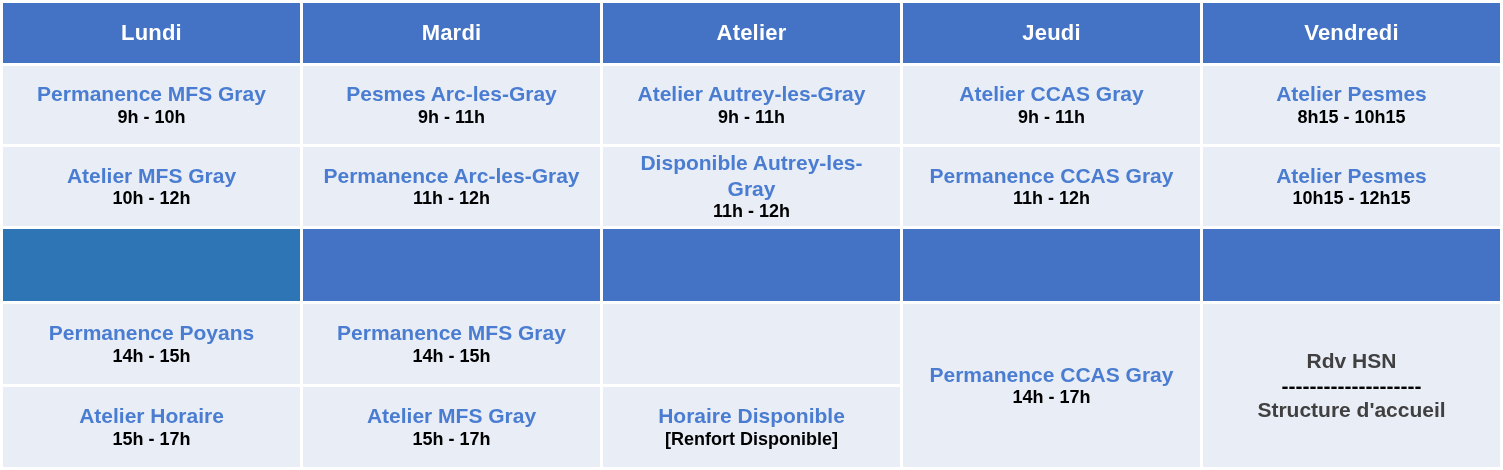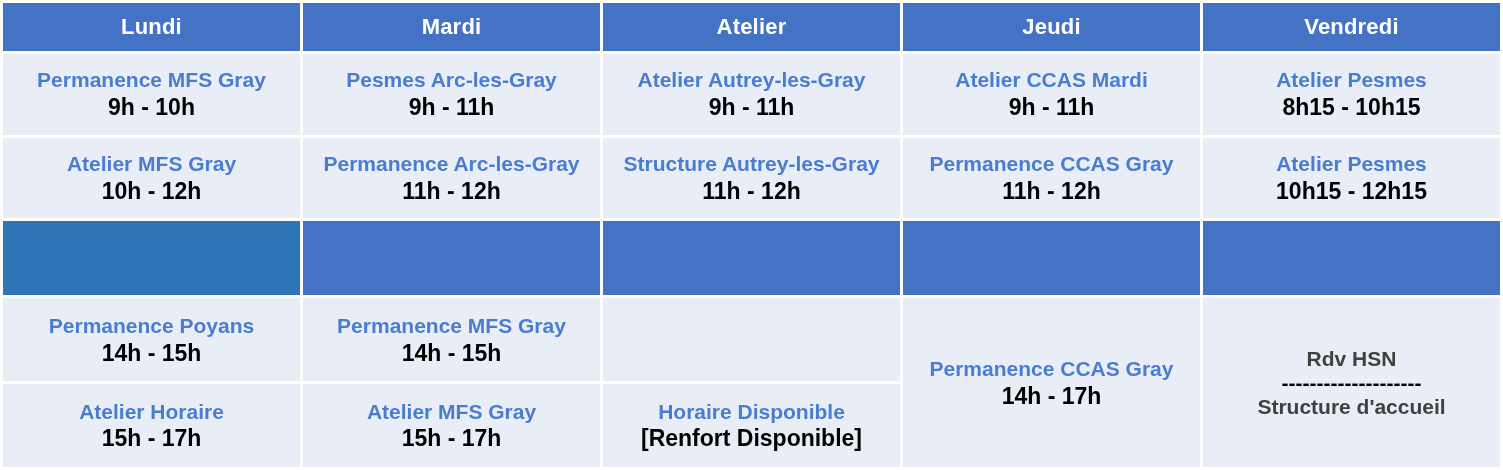--- a/index.html
+++ b/index.html
@@ -24,21 +24,21 @@
   #schedule-table col { width: 20%; }
 
   th.day-header {
     background: #4472C4;
     color: #ffffff;
     font-size: 22px;
     font-weight: bold;
     text-align: center;
     vertical-align: middle;
     height: 36px;
-    padding: 6px;
+    padding: 12px;
     letter-spacing: 0.2px;
   }
 
   td.slot {
     background: #E8EDF6;
     text-align: center;
     vertical-align: middle;
     padding: 2px 15px;
     line-height: 1.22;
   }
@@ -58,21 +58,21 @@
   .title {
     display: block;
     color: #4A7DD1;
     font-weight: bold;
     font-size: 21px;
   }
   .time {
     display: block;
     color: #000000;
     font-weight: bold;
-    font-size: 23px;
+    font-size: 18px;
   }
   .plain {
     display: block;
     color: #404040;
     font-weight: bold;
     font-size: 21px;
   }
   .dashline {
     display: block;
     color: #000000;
@@ -112,40 +112,40 @@
       </td>
       <td class="slot morning">
         <span class="title">Pesmes Arc-les-Gray</span>
         <span class="time">9h - 11h</span>
       </td>
       <td class="slot morning">
         <span class="title">Atelier Autrey-les-Gray</span>
         <span class="time">9h - 11h</span>
       </td>
       <td class="slot morning">
-        <span class="title">Atelier CCAS Mardi</span>
+        <span class="title">Atelier CCAS Gray</span>
         <span class="time">9h - 11h</span>
       </td>
       <td class="slot morning">
         <span class="title">Atelier Pesmes</span>
         <span class="time">8h15 - 10h15</span>
       </td>
     </tr>
 
     <tr>
       <td class="slot morning">
         <span class="title">Atelier MFS Gray</span>
         <span class="time">10h - 12h</span>
       </td>
       <td class="slot morning">
         <span class="title">Permanence Arc-les-Gray</span>
         <span class="time">11h - 12h</span>
       </td>
       <td class="slot morning">
-        <span class="title">Structure Autrey-les-Gray</span>
+        <span class="title">Disponible Autrey-les-Gray</span>
         <span class="time">11h - 12h</span>
       </td>
       <td class="slot morning">
         <span class="title">Permanence CCAS Gray</span>
         <span class="time">11h - 12h</span>
       </td>
       <td class="slot morning">
         <span class="title">Atelier Pesmes</span>
         <span class="time">10h15 - 12h15</span>
       </td>

